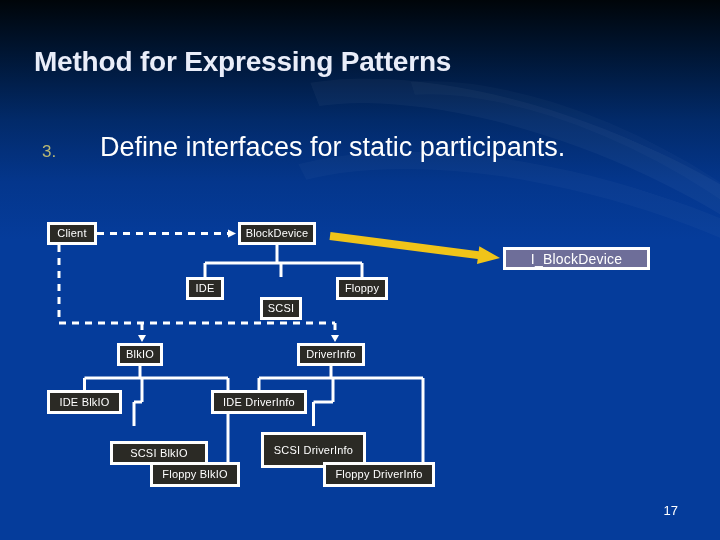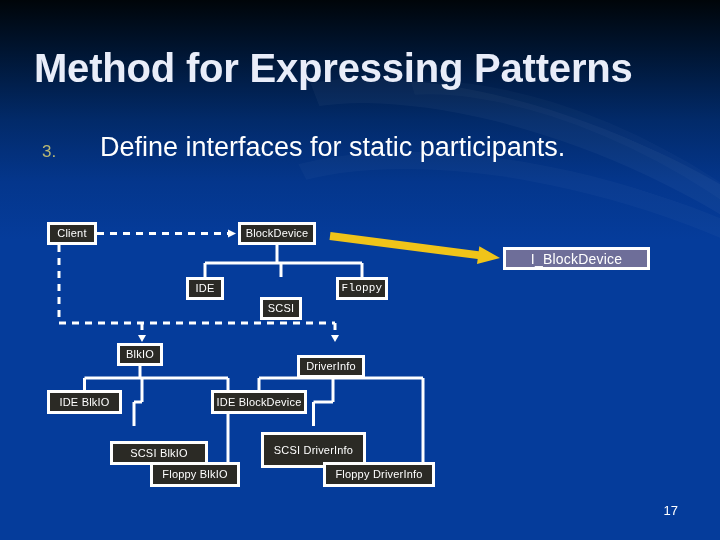--- a/index.html
+++ b/index.html
@@ -59,21 +59,21 @@
     border-left-color: transparent;
     border-bottom-color: transparent;
     transform: rotate(28deg);
   }
 
   #title {
     position: absolute;
     left: 34px;
     top: 46px;
     width: 650px;
-    font-size: 40px;
+    font-size: 28px;
     font-weight: bold;
     color: #e9edf9;
     letter-spacing: -0.2px;
     white-space: nowrap;
   }
 
   #bullet-row {
     position: absolute;
     left: 42px;
     top: 132px;
@@ -198,34 +198,34 @@
       </div>
       <div class="node iface" style="left: 503px; top: 247px; width: 147px; height: 23px;">
         <span>I_BlockDevice</span>
       </div>
       <div class="node" style="left: 186px; top: 277px; width: 38px; height: 23px;">
         <span>IDE</span>
       </div>
       <div class="node" style="left: 260px; top: 277px; width: 42px; height: 23px; margin-top: 20px;">
         <span>SCSI</span>
       </div>
-      <div class="node" style="left: 336px; top: 277px; width: 52px; height: 23px; font-family: Liberation Mono, monospace;">
+      <div class="node" style="left: 336px; top: 277px; width: 52px; height: 23px;">
         <span>Floppy</span>
       </div>
       <div class="node" style="left: 117px; top: 343px; width: 46px; height: 23px;">
         <span>BlkIO</span>
       </div>
-      <div class="node" style="left: 297px; top: 343px; width: 68px; height: 23px; margin-top: 12px;">
+      <div class="node" style="left: 297px; top: 343px; width: 68px; height: 23px;">
         <span>DriverInfo</span>
       </div>
       <div class="node" style="left: 47px; top: 390px; width: 75px; height: 24px;">
         <span>IDE BlkIO</span>
       </div>
       <div class="node" style="left: 211px; top: 390px; width: 96px; height: 24px;">
-        <span>IDE BlockDevice</span>
+        <span>IDE DriverInfo</span>
       </div>
       <div class="node" style="left: 110px; top: 426px; width: 98px; height: 24px; margin-top: 15px;">
         <span>SCSI BlkIO</span>
       </div>
       <div class="node" style="left: 261px; top: 432px; width: 105px; height: 36px;">
         <span>SCSI DriverInfo</span>
       </div>
       <div class="node" style="left: 323px; top: 462px; width: 112px; height: 25px;">
         <span>Floppy DriverInfo</span>
       </div>

